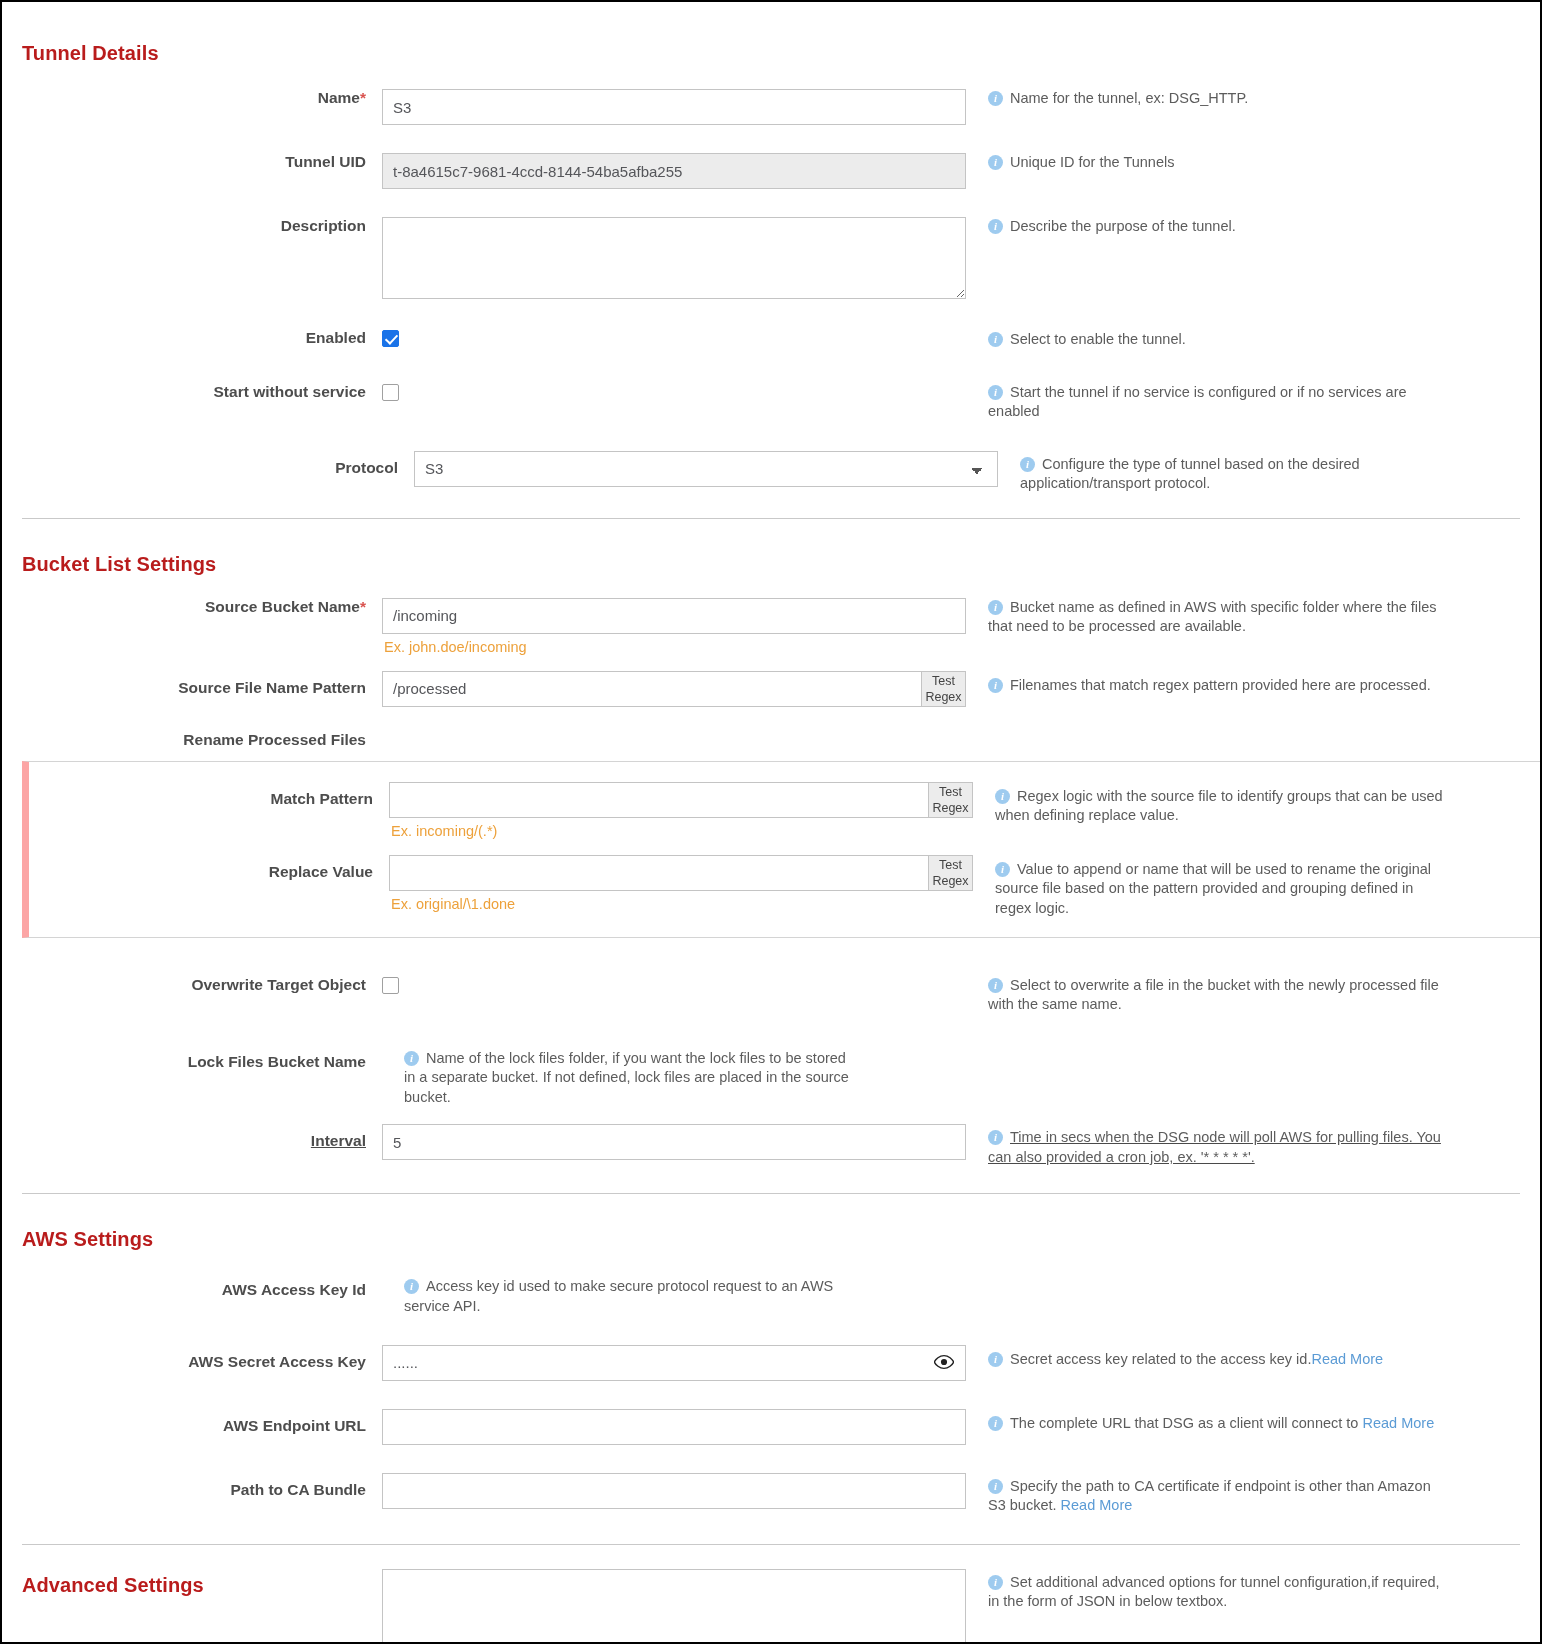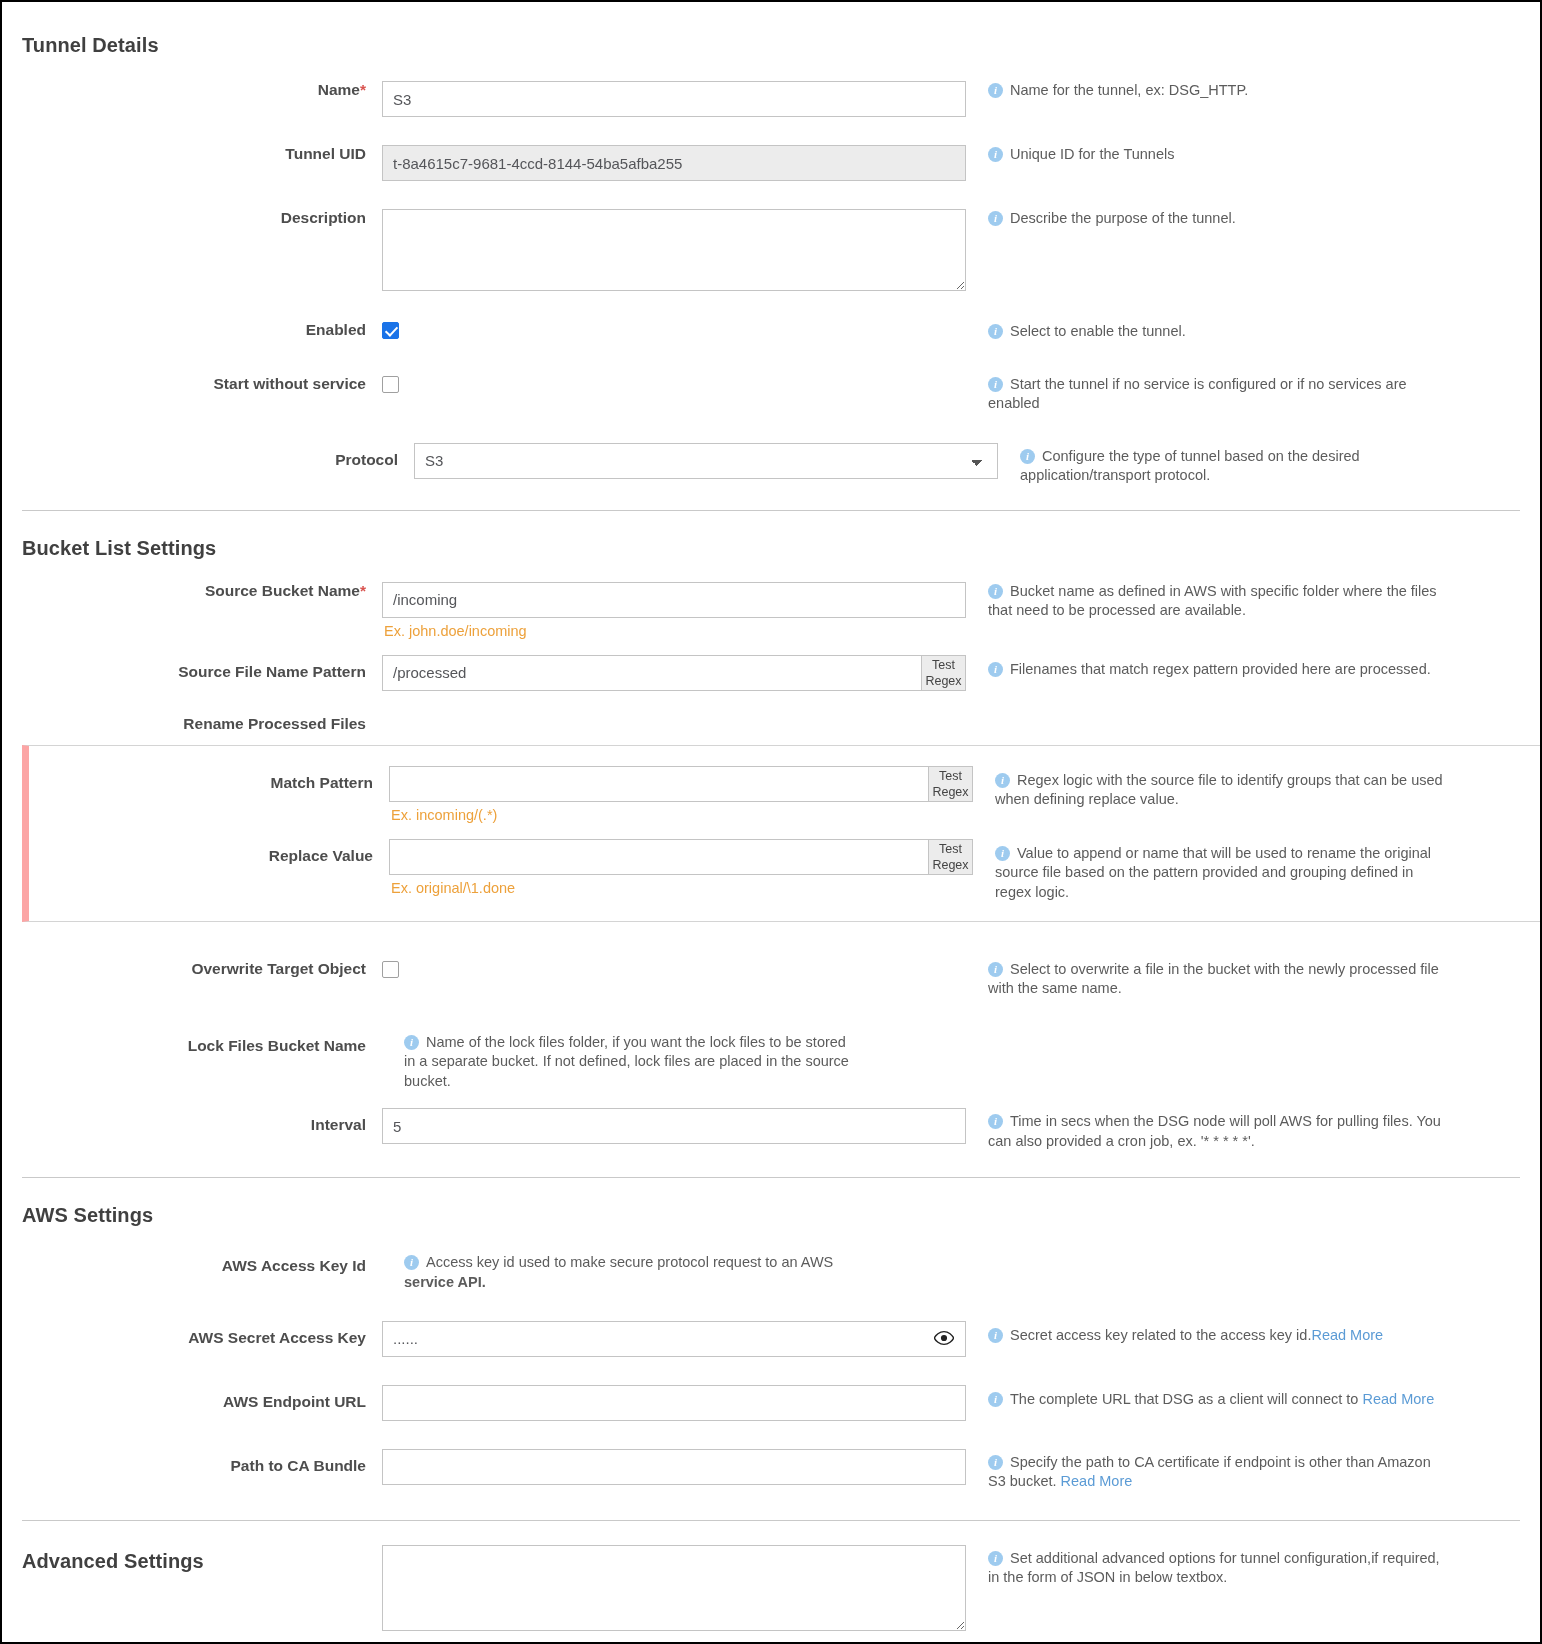--- a/index.html
+++ b/index.html
@@ -24,22 +24,23 @@
   .canvas {
     position: absolute;
     left: 2px; top: 2px;
     width: 1538px; height: 1640px;
     overflow: hidden;
     background: #fff;
   }
   .section-title {
     font-size: 20px;
     font-weight: bold;
-    color: #404040;
+    color: #b91c1c;
     letter-spacing: .1px;
+    margin-top: 8px;
   }
   .divider {
     border-top: 1px solid #c9c9c9;
     margin: 0;
   }
   
   .row {
     display: flex;
     align-items: flex-start;
     position: relative;
@@ -378,21 +379,21 @@
     <div class="help" style="white-space:normal;width:470px;padding-top:4px;">
       <div class="help-inner">
         <span class="info-icon">i</span>
         <span class="wrapline" style="white-space:nowrap;">Name of the lock files folder, if you want the lock files to be stored</span>
         <span class="wrapline" style="margin-left:-22px;">in a separate bucket. If not defined, lock files are placed in the source</span>
         <span class="wrapline" style="margin-left:-22px;">bucket.</span>
       </div>
     </div>
   </div>
 
-  <div class="row" style="margin-top:17px;">
+  <div class="row" style="margin-top:17px;text-decoration:underline;">
     <div class="label" style="padding-top:8px;">Interval</div>
     <div class="field">
       <input class="txt" type="text" value="5" style="">
     </div>
     <div class="help" style="white-space:normal;width:470px;padding-top:4px;">
       <div class="help-inner">
         <span class="info-icon">i</span>
         <span class="wrapline" style="white-space:nowrap;">Time in secs when the DSG node will poll AWS for pulling files. You</span>
         <span class="wrapline" style="margin-left:-22px;">can also provided a cron job, ex. '* * * * *'.</span>
       </div>
@@ -404,21 +405,21 @@
   <div style="padding:26px 0 0 20px;">
     <div class="section-title">AWS Settings</div>
   </div>
 
   <div class="row" style="margin-top:22px;">
     <div class="label" style="padding-top:8px;">AWS Access Key Id</div>
     <div class="help" style="white-space:normal;width:470px;padding-top:4px;">
       <div class="help-inner">
         <span class="info-icon">i</span>
         <span class="wrapline" style="white-space:nowrap;">Access key id used to make secure protocol request to an AWS</span>
-        <span class="wrapline" style="margin-left:-22px;font-weight:bold;">service API.</span>
+        <span class="wrapline" style="margin-left:-22px;">service API.</span>
       </div>
     </div>
   </div>
 
   <div class="row" style="margin-top:28px;">
     <div class="label" style="padding-top:8px;">AWS Secret Access Key</div>
     <div class="field">
       <div class="input-wrap">
         <input class="txt" type="text" style="padding-right: 40px;" value="......">
         <span class="eye">

